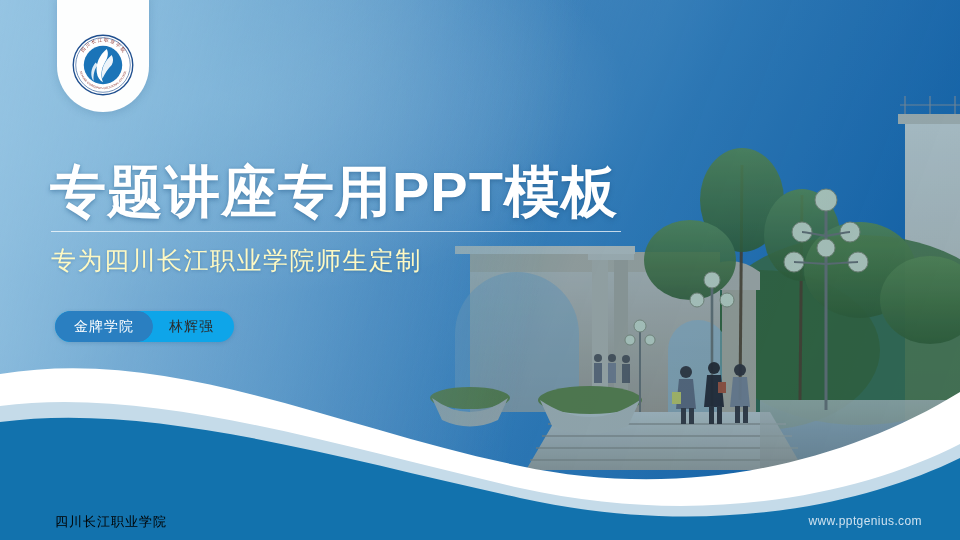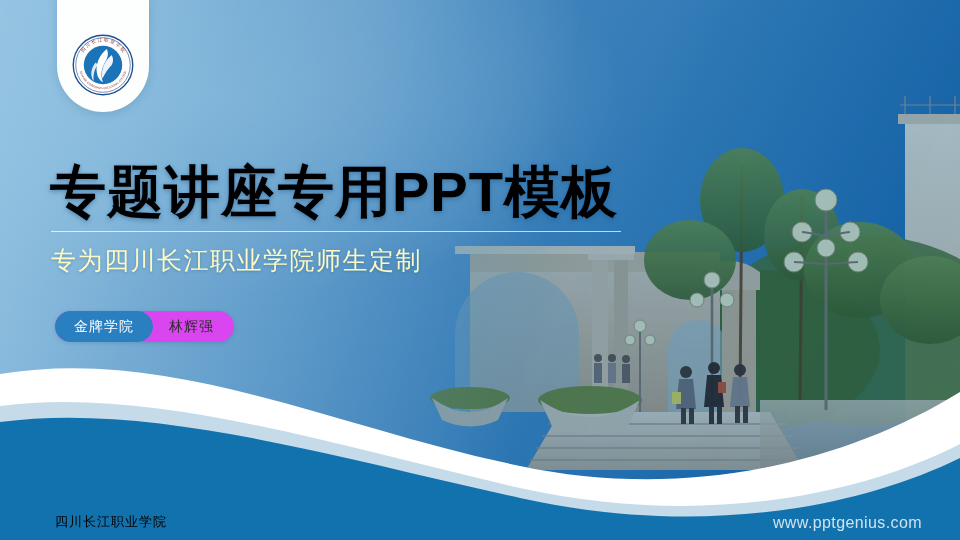--- a/index.html
+++ b/index.html
@@ -54,41 +54,41 @@
     box-shadow:0 2px 10px rgba(20,70,110,.18);
     display:flex;align-items:flex-end;justify-content:center;
     padding-bottom:16px;box-sizing:border-box;
   }
   .logo-mark{width:62px;height:62px;display:block;}
 
   
   .title{
     position:absolute;left:50px;top:161px;
     font-size:56px;line-height:62px;font-weight:bold;
-    color:#000000;letter-spacing:1px;
+    color:#ffffff;letter-spacing:1px;
     text-shadow:0 2px 5px rgba(26,80,128,.40), 0 0 2px rgba(26,80,128,.25);
     white-space:nowrap;
   }
   .divider{
     position:absolute;left:51px;top:231px;width:570px;height:1px;
     background:rgba(255,255,255,.72);
   }
   .subtitle{
     position:absolute;left:51px;top:244px;
     font-size:25px;line-height:32px;color:#fef9c3;
     letter-spacing:1.5px;
     text-shadow:0 1px 3px rgba(26,80,128,.35);
     white-space:nowrap;
   }
 
   
   .pill-group{
     position:absolute;left:55px;top:311px;
     height:31px;
-    background:#d946ef;
+    background:#0ea5e9;
     border-radius:16px;
     display:flex;align-items:center;
     padding:0;
     box-shadow:0 1px 4px rgba(20,70,110,.20);
   }
   .pill-primary{
     height:31px;min-width:98px;
     background:#2a7fc1;
     border:1.5px solid #2a7fc1;
     border-radius:16px;
@@ -104,21 +104,21 @@
     padding:0 20px 0 16px;
   }
 
   
   .footer-left{
     position:absolute;left:55px;top:513px;
     font-size:13px;color:#000000;letter-spacing:1px;
   }
   .footer-right{
     position:absolute;right:38px;top:514px;
-    font-size:16px;color:#cfe2f0;letter-spacing:.4px;margin-left:48px;
+    font-size:12px;color:#cfe2f0;letter-spacing:.4px;margin-left:48px;
   }
 </style>
 </head>
 <body>
 
 <div id="slide">
 
   <div class="bg-photo">
     <div class="bg-sky"></div>
     <div class="bg-sunray"></div>

